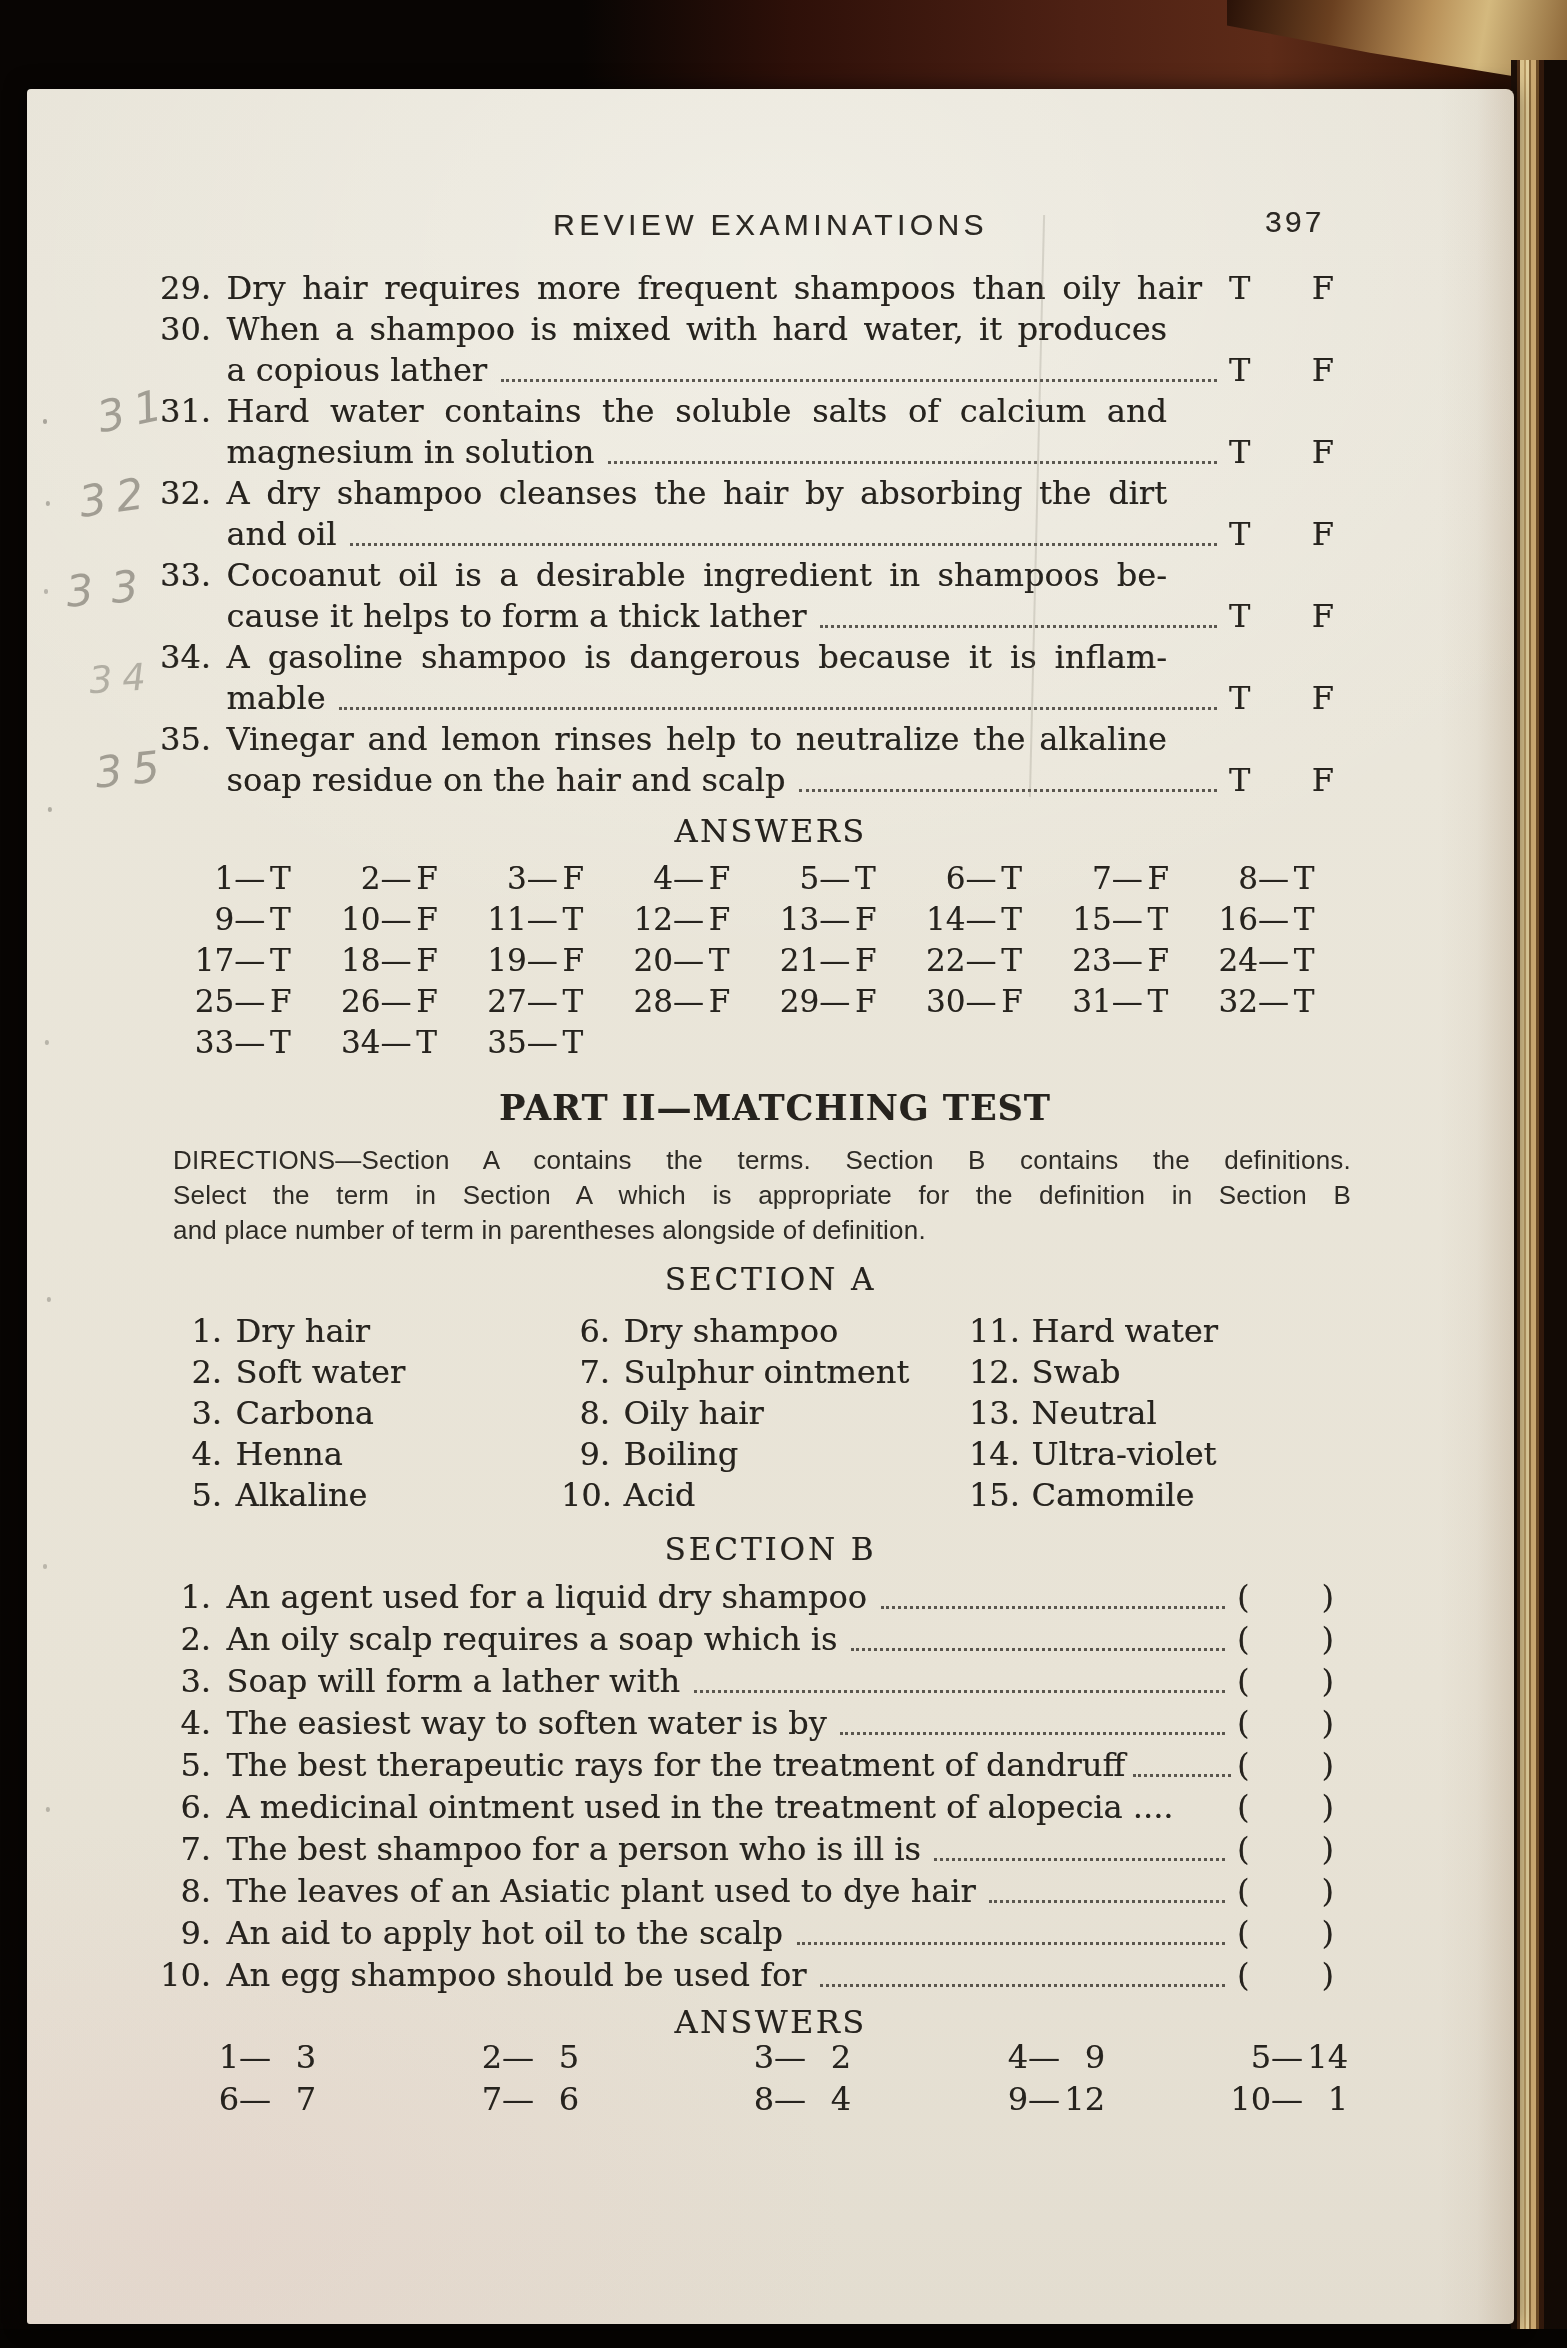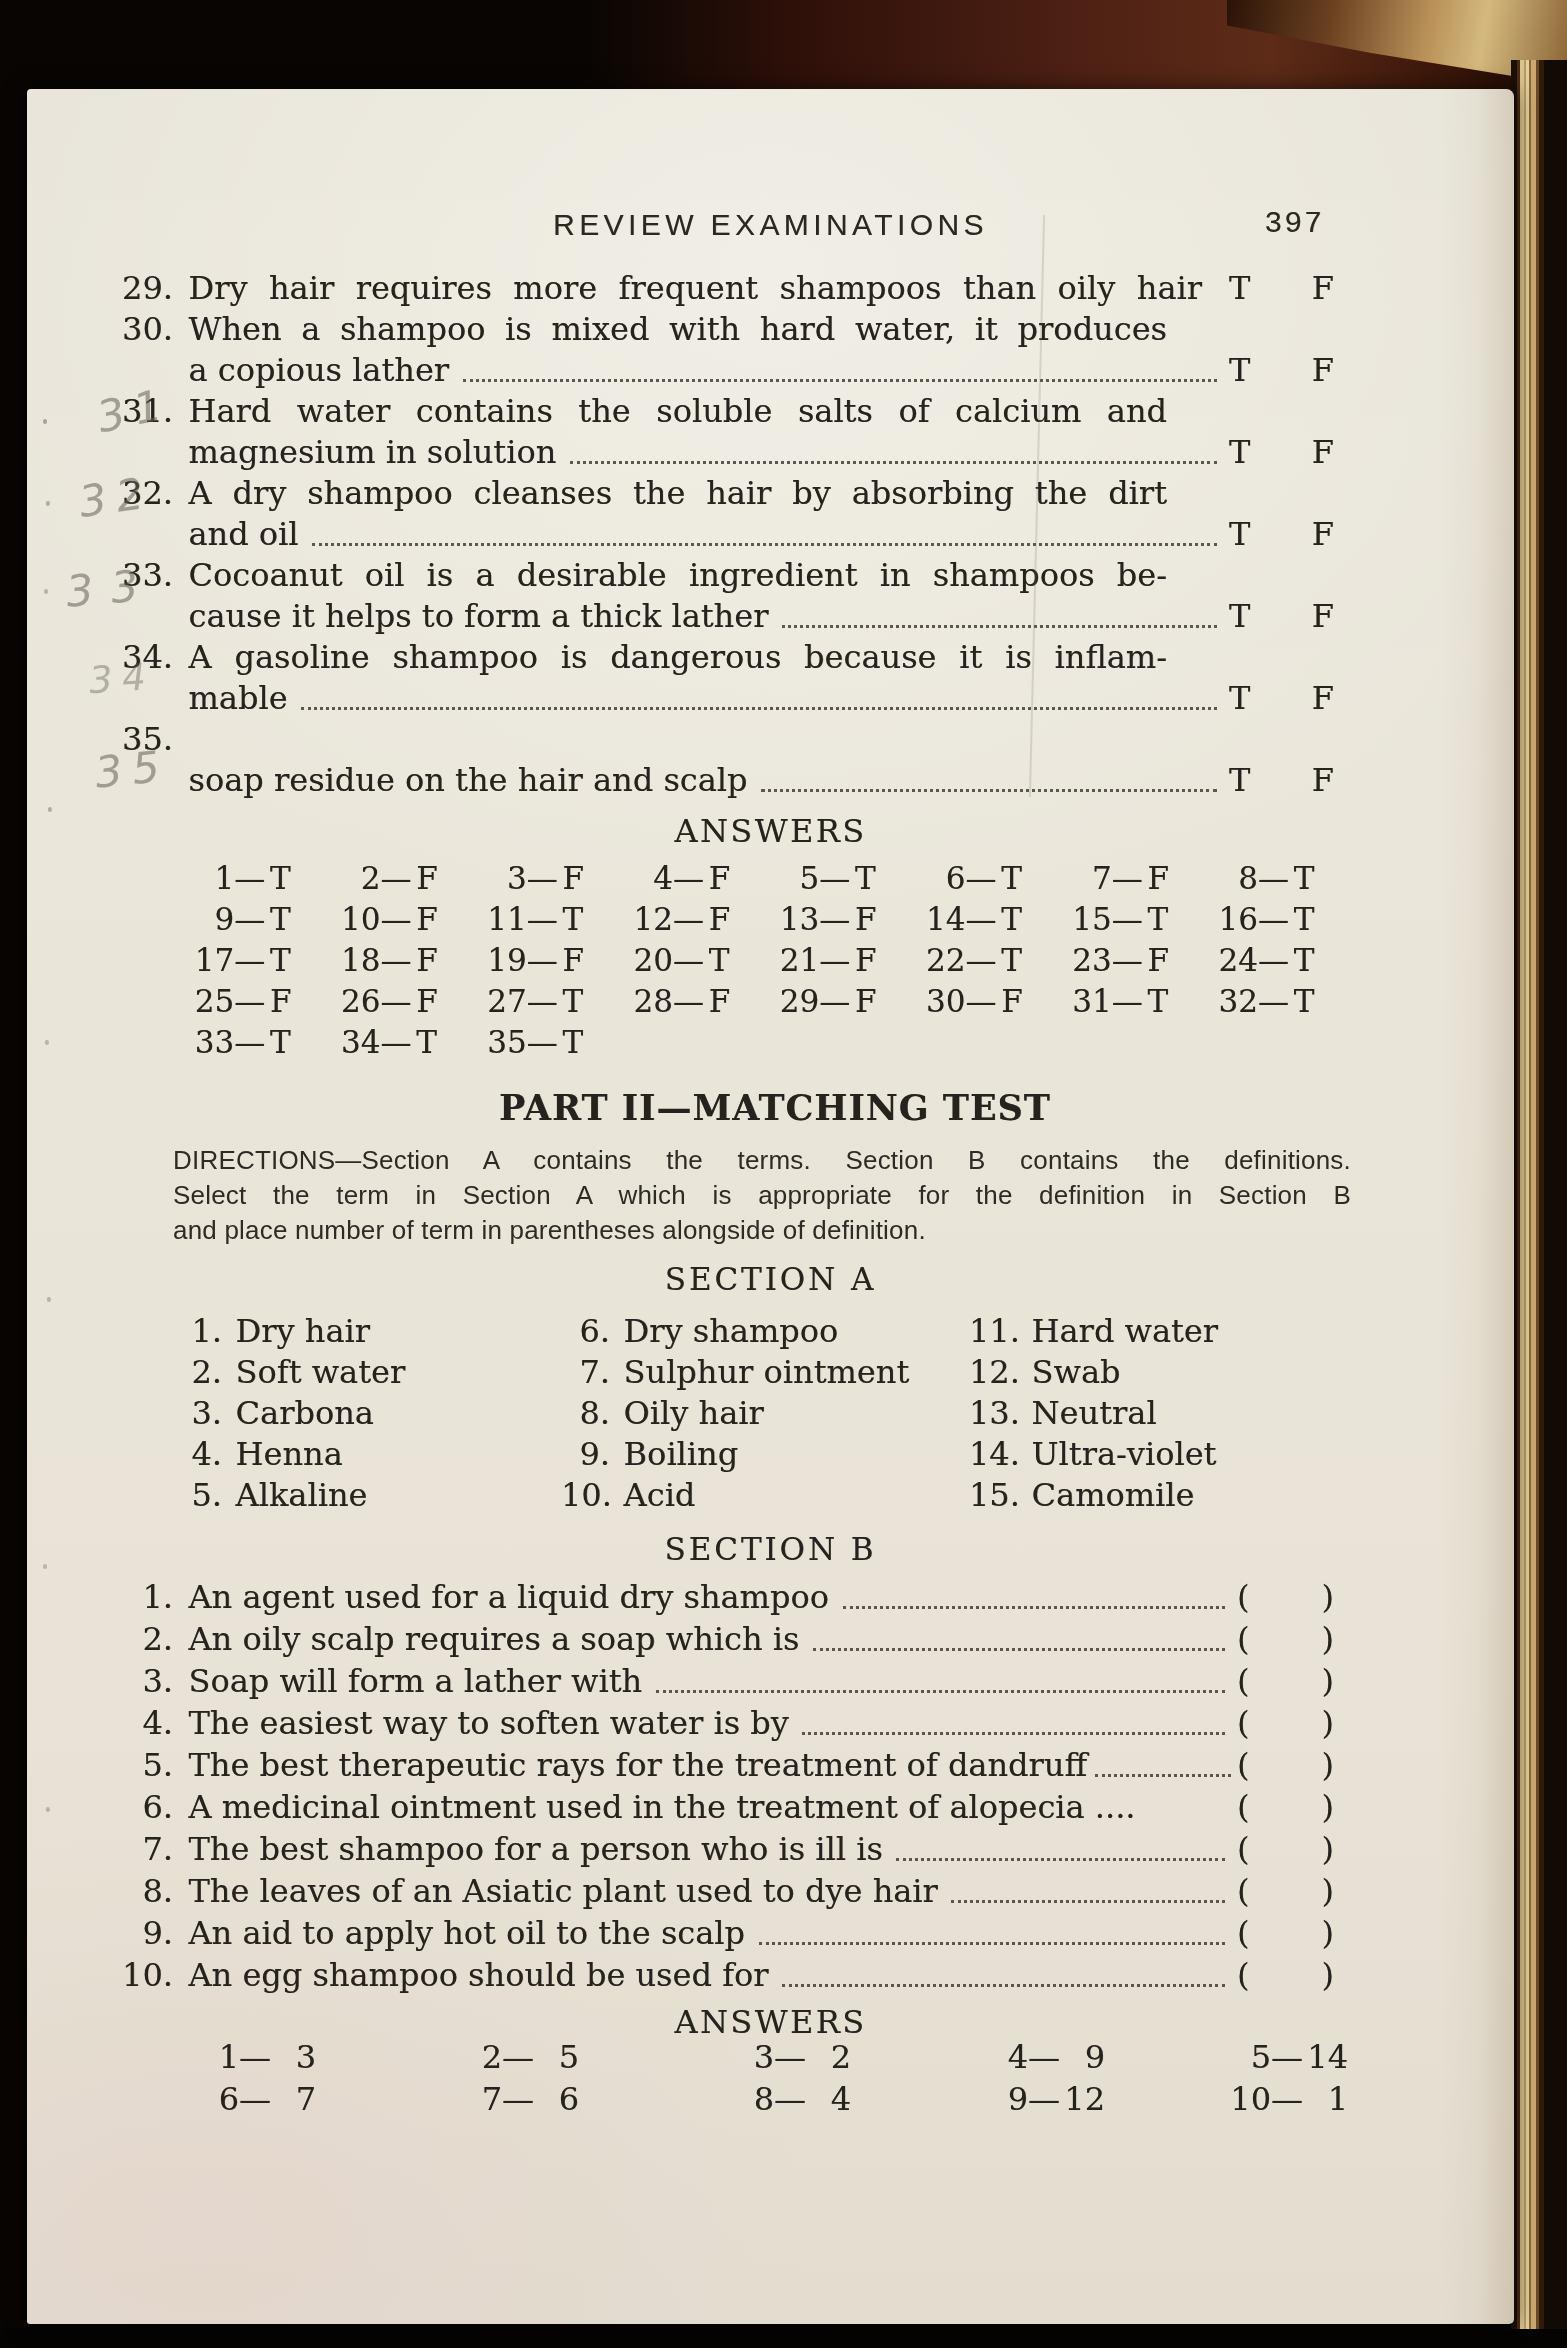--- a/index.html
+++ b/index.html
@@ -40,21 +40,21 @@
     text-shadow:0.3px 0.3px 0.6px rgba(40,36,30,.45);
   }
 
   
   .hdr{position:absolute;top:115px;left:0;right:0;height:41px;line-height:41px;}
   .hdr-title{text-align:center;font-family:"Liberation Sans",sans-serif;font-size:30px;letter-spacing:4.4px;color:#2b2823;}
   .hdr-page{position:absolute;right:190px;top:0;font-family:Liberation Mono, monospace;font-size:30px;letter-spacing:1.9px;color:#2b2823;}
 
   
   .questions{position:absolute;top:179px;left:0;right:0;}
-  .qrow{display:flex;align-items:baseline;height:41px;line-height:41px;font-size:32px;padding-left:82px;padding-right:180px;}
+  .qrow{display:flex;align-items:baseline;height:41px;line-height:41px;font-size:32px;padding-left:120px;padding-right:180px;}
   .qrow.first{padding-right:320px;}
   .qnum{flex:none;width:64px;text-align:right;margin-right:15.5px;}
   .qfill{flex:1;text-align:justify;text-align-last:justify;margin-right:27px;}
   .qplain{flex:none;}
   .leader{flex:1;align-self:flex-end;height:0;border-bottom:3.1px dotted rgba(50,46,40,.78);margin:0 11.6px 8.7px 13.6px;min-width:19.4px;}
   .tf{flex:none;width:105px;display:flex;justify-content:space-between;}
   .parens{flex:none;width:97px;display:flex;justify-content:space-between;}
 
   
   .cheading{position:absolute;left:0;right:0;text-align:center;}
@@ -195,20 +195,21 @@
       <span class="qnum"></span>
       <span class="qplain">mable</span>
       <span class="leader"></span>
       <span class="tf">
           <span>T</span>
           <span>F</span>
         </span>
     </div>
     <div class="qrow first">
       <span class="qnum">35.</span>
+      <span class="qfill">Vinegar and lemon rinses help to neutralize the alkaline</span>
     </div>
     <div class="qrow">
       <span class="qnum"></span>
       <span class="qplain">soap residue on the hair and scalp</span>
       <span class="leader"></span>
       <span class="tf">
           <span>T</span>
           <span>F</span>
         </span>
     </div>

